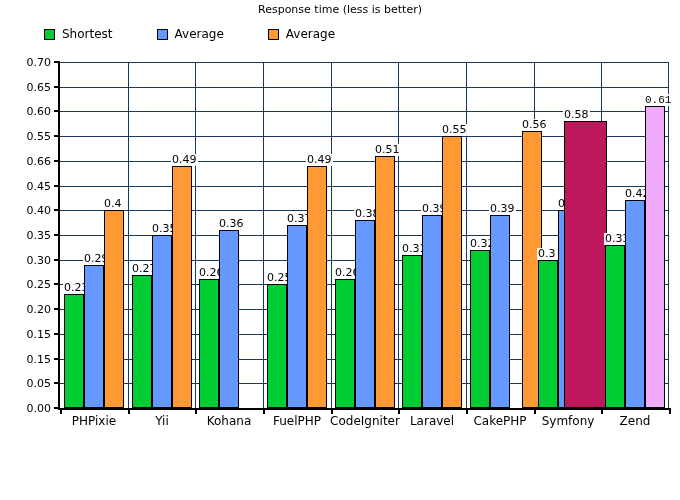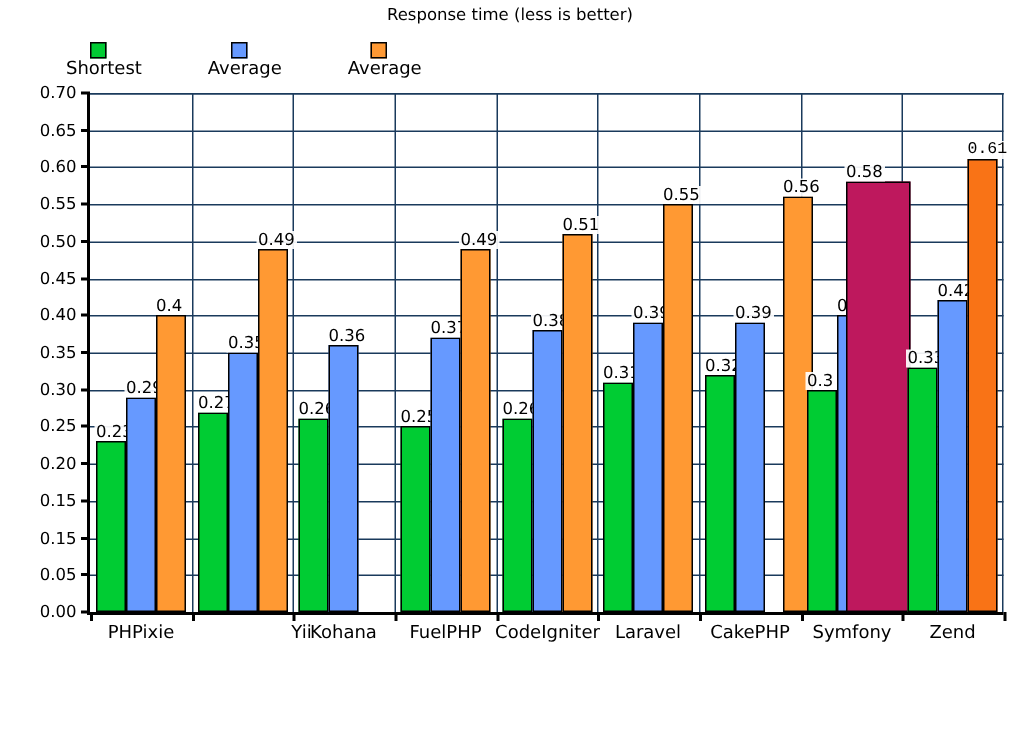--- a/index.html
+++ b/index.html
@@ -33,21 +33,21 @@
   #legend {
     position: absolute;
     top: 28px;
     left: 44px;
     display: flex;
     flex-direction: row;
     align-items: center;
   }
   .legend-entry {
     display: flex;
-    flex-direction: column;
+    flex-direction: row;
     align-items: center;
     margin-right: 44px;
   }
   .legend-swatch {
     width: 11px;
     height: 11px;
     border: 1px solid #000;
     box-sizing: border-box;
     margin-right: 7px;
   }
@@ -211,21 +211,21 @@
       <div class="ytick" style="top: 172px;"></div>
       <div class="ylabel" style="top: 173px;">0.35</div>
       <div class="gridline-h" style="top: 148px;"></div>
       <div class="ytick" style="top: 147px;"></div>
       <div class="ylabel" style="top: 148px;">0.40</div>
       <div class="gridline-h" style="top: 124px;"></div>
       <div class="ytick" style="top: 123px;"></div>
       <div class="ylabel" style="top: 124px;">0.45</div>
       <div class="gridline-h" style="top: 99px;"></div>
       <div class="ytick" style="top: 98px;"></div>
-      <div class="ylabel" style="top: 99px;">0.50</div>
+      <div class="ylabel" style="top: 99px;">0.66</div>
       <div class="gridline-h" style="top: 74px;"></div>
       <div class="ytick" style="top: 73px;"></div>
       <div class="ylabel" style="top: 74px;">0.55</div>
       <div class="gridline-h" style="top: 49px;"></div>
       <div class="ytick" style="top: 48px;"></div>
       <div class="ylabel" style="top: 49px;">0.60</div>
       <div class="gridline-h" style="top: 25px;"></div>
       <div class="ytick" style="top: 24px;"></div>
       <div class="ylabel" style="top: 25px;">0.65</div>
       <div class="gridline-h" style="top: 0px;"></div>
@@ -255,21 +255,21 @@
       <div class="bar" style="left: 72px; width: 20px; height: 133px; background: rgb(0, 204, 51);">
         <span class="bar-value">0.27</span>
       </div>
       <div class="bar" style="left: 92px; width: 20px; height: 173px; background: rgb(102, 153, 255);">
         <span class="bar-value">0.35</span>
       </div>
       <div class="bar" style="left: 112px; width: 20px; height: 242px; background: rgb(255, 153, 51);">
         <span class="bar-value">0.49</span>
       </div>
       <div class="xtick" style="left: 135px;"></div>
-      <div class="xlabel" style="left: 102px; margin-left: 39px;">Yii</div>
+      <div class="xlabel" style="left: 102px;">Yii</div>
       <div class="bar" style="left: 139px; width: 20px; height: 129px; background: rgb(0, 204, 51);">
         <span class="bar-value">0.26</span>
       </div>
       <div class="bar" style="left: 159px; width: 20px; height: 178px; background: rgb(102, 153, 255);">
         <span class="bar-value">0.36</span>
       </div>
       <div class="xtick" style="left: 203px;"></div>
       <div class="xlabel" style="left: 169px;">Kohana</div>
       <div class="bar" style="left: 207px; width: 20px; height: 124px; background: rgb(0, 204, 51);">
         <span class="bar-value">0.25</span>
@@ -325,20 +325,20 @@
         <span class="bar-value">0.58</span>
       </div>
       <div class="xtick" style="left: 541px;"></div>
       <div class="xlabel" style="left: 508px;">Symfony</div>
       <div class="bar" style="left: 545px; width: 20px; height: 163px; background: rgb(0, 204, 51);">
         <span class="bar-value">0.33</span>
       </div>
       <div class="bar" style="left: 565px; width: 20px; height: 208px; background: rgb(102, 153, 255);">
         <span class="bar-value">0.42</span>
       </div>
-      <div class="bar" style="left: 585px; width: 20px; height: 302px; background: #f97316; font-family: Liberation Mono, monospace;">
+      <div class="bar" style="left: 585px; width: 20px; height: 302px; background: #f0abfc; font-family: Liberation Mono, monospace;">
         <span class="bar-value">0.61</span>
       </div>
       <div class="xtick" style="left: 609px;"></div>
       <div class="xlabel" style="left: 575px;">Zend</div>
       <div class="xtick" style="left: 0px;"></div>
     </div>
 </div>
 
 </body></html>

